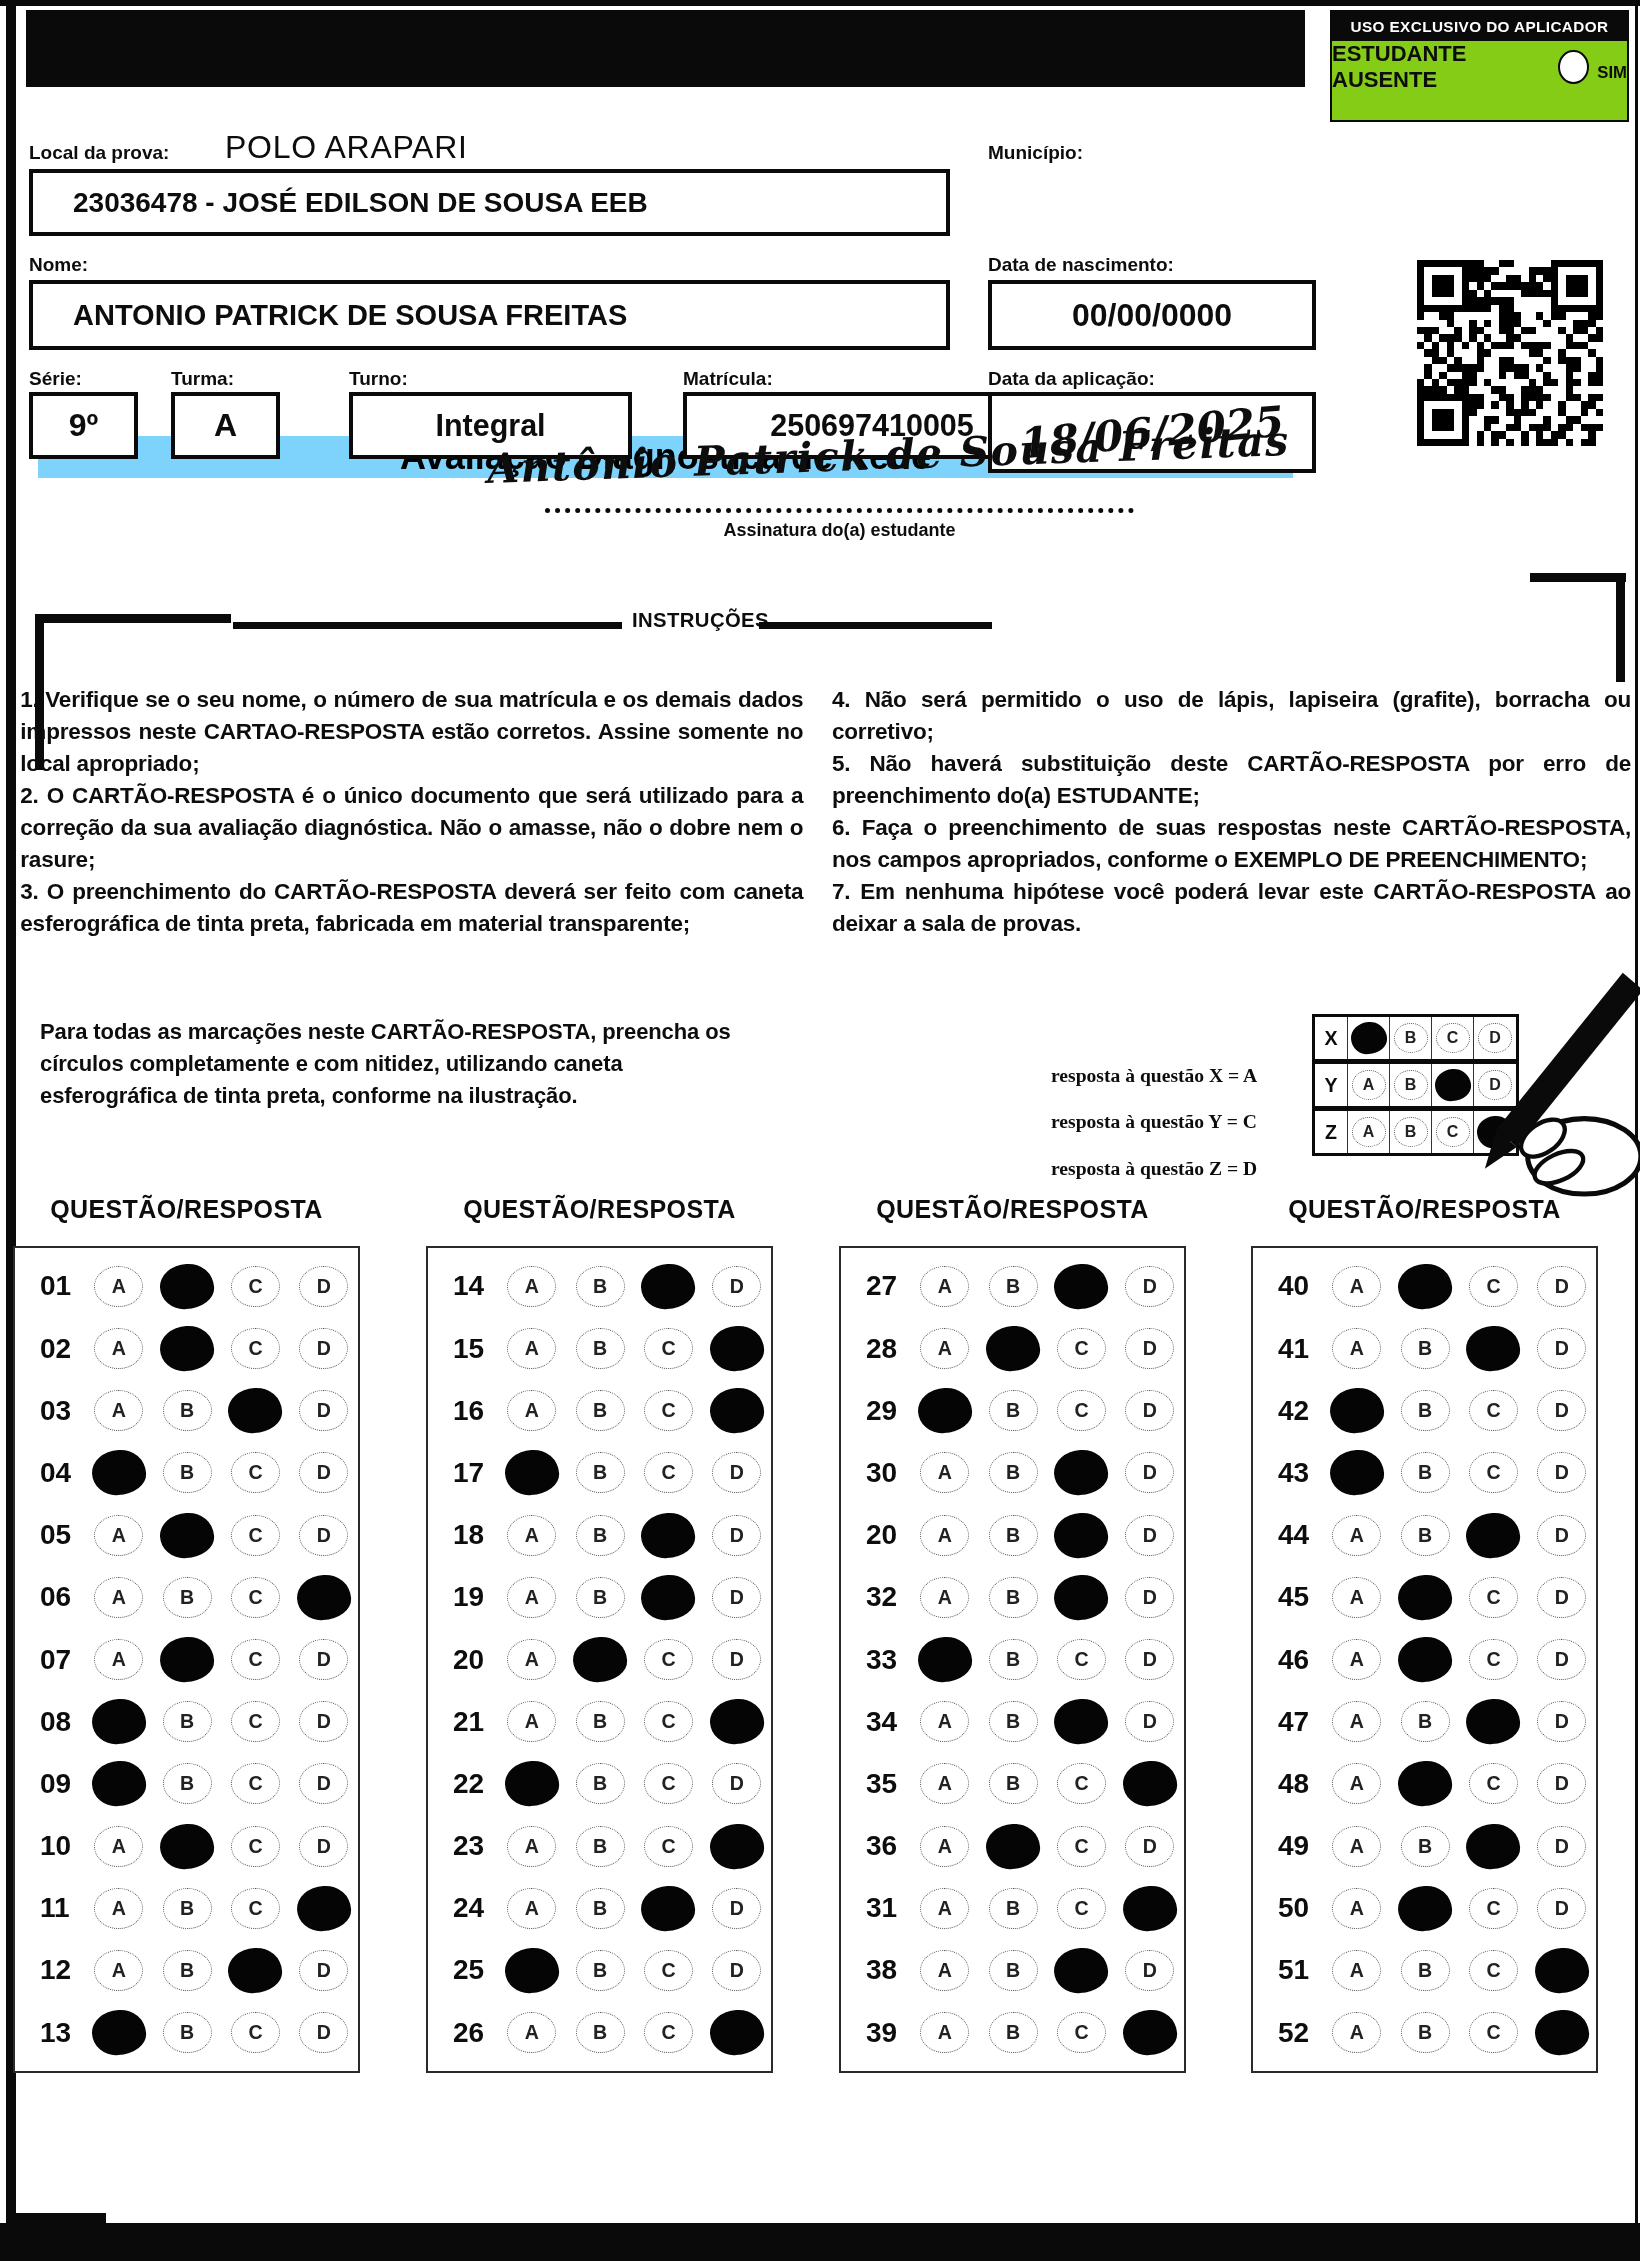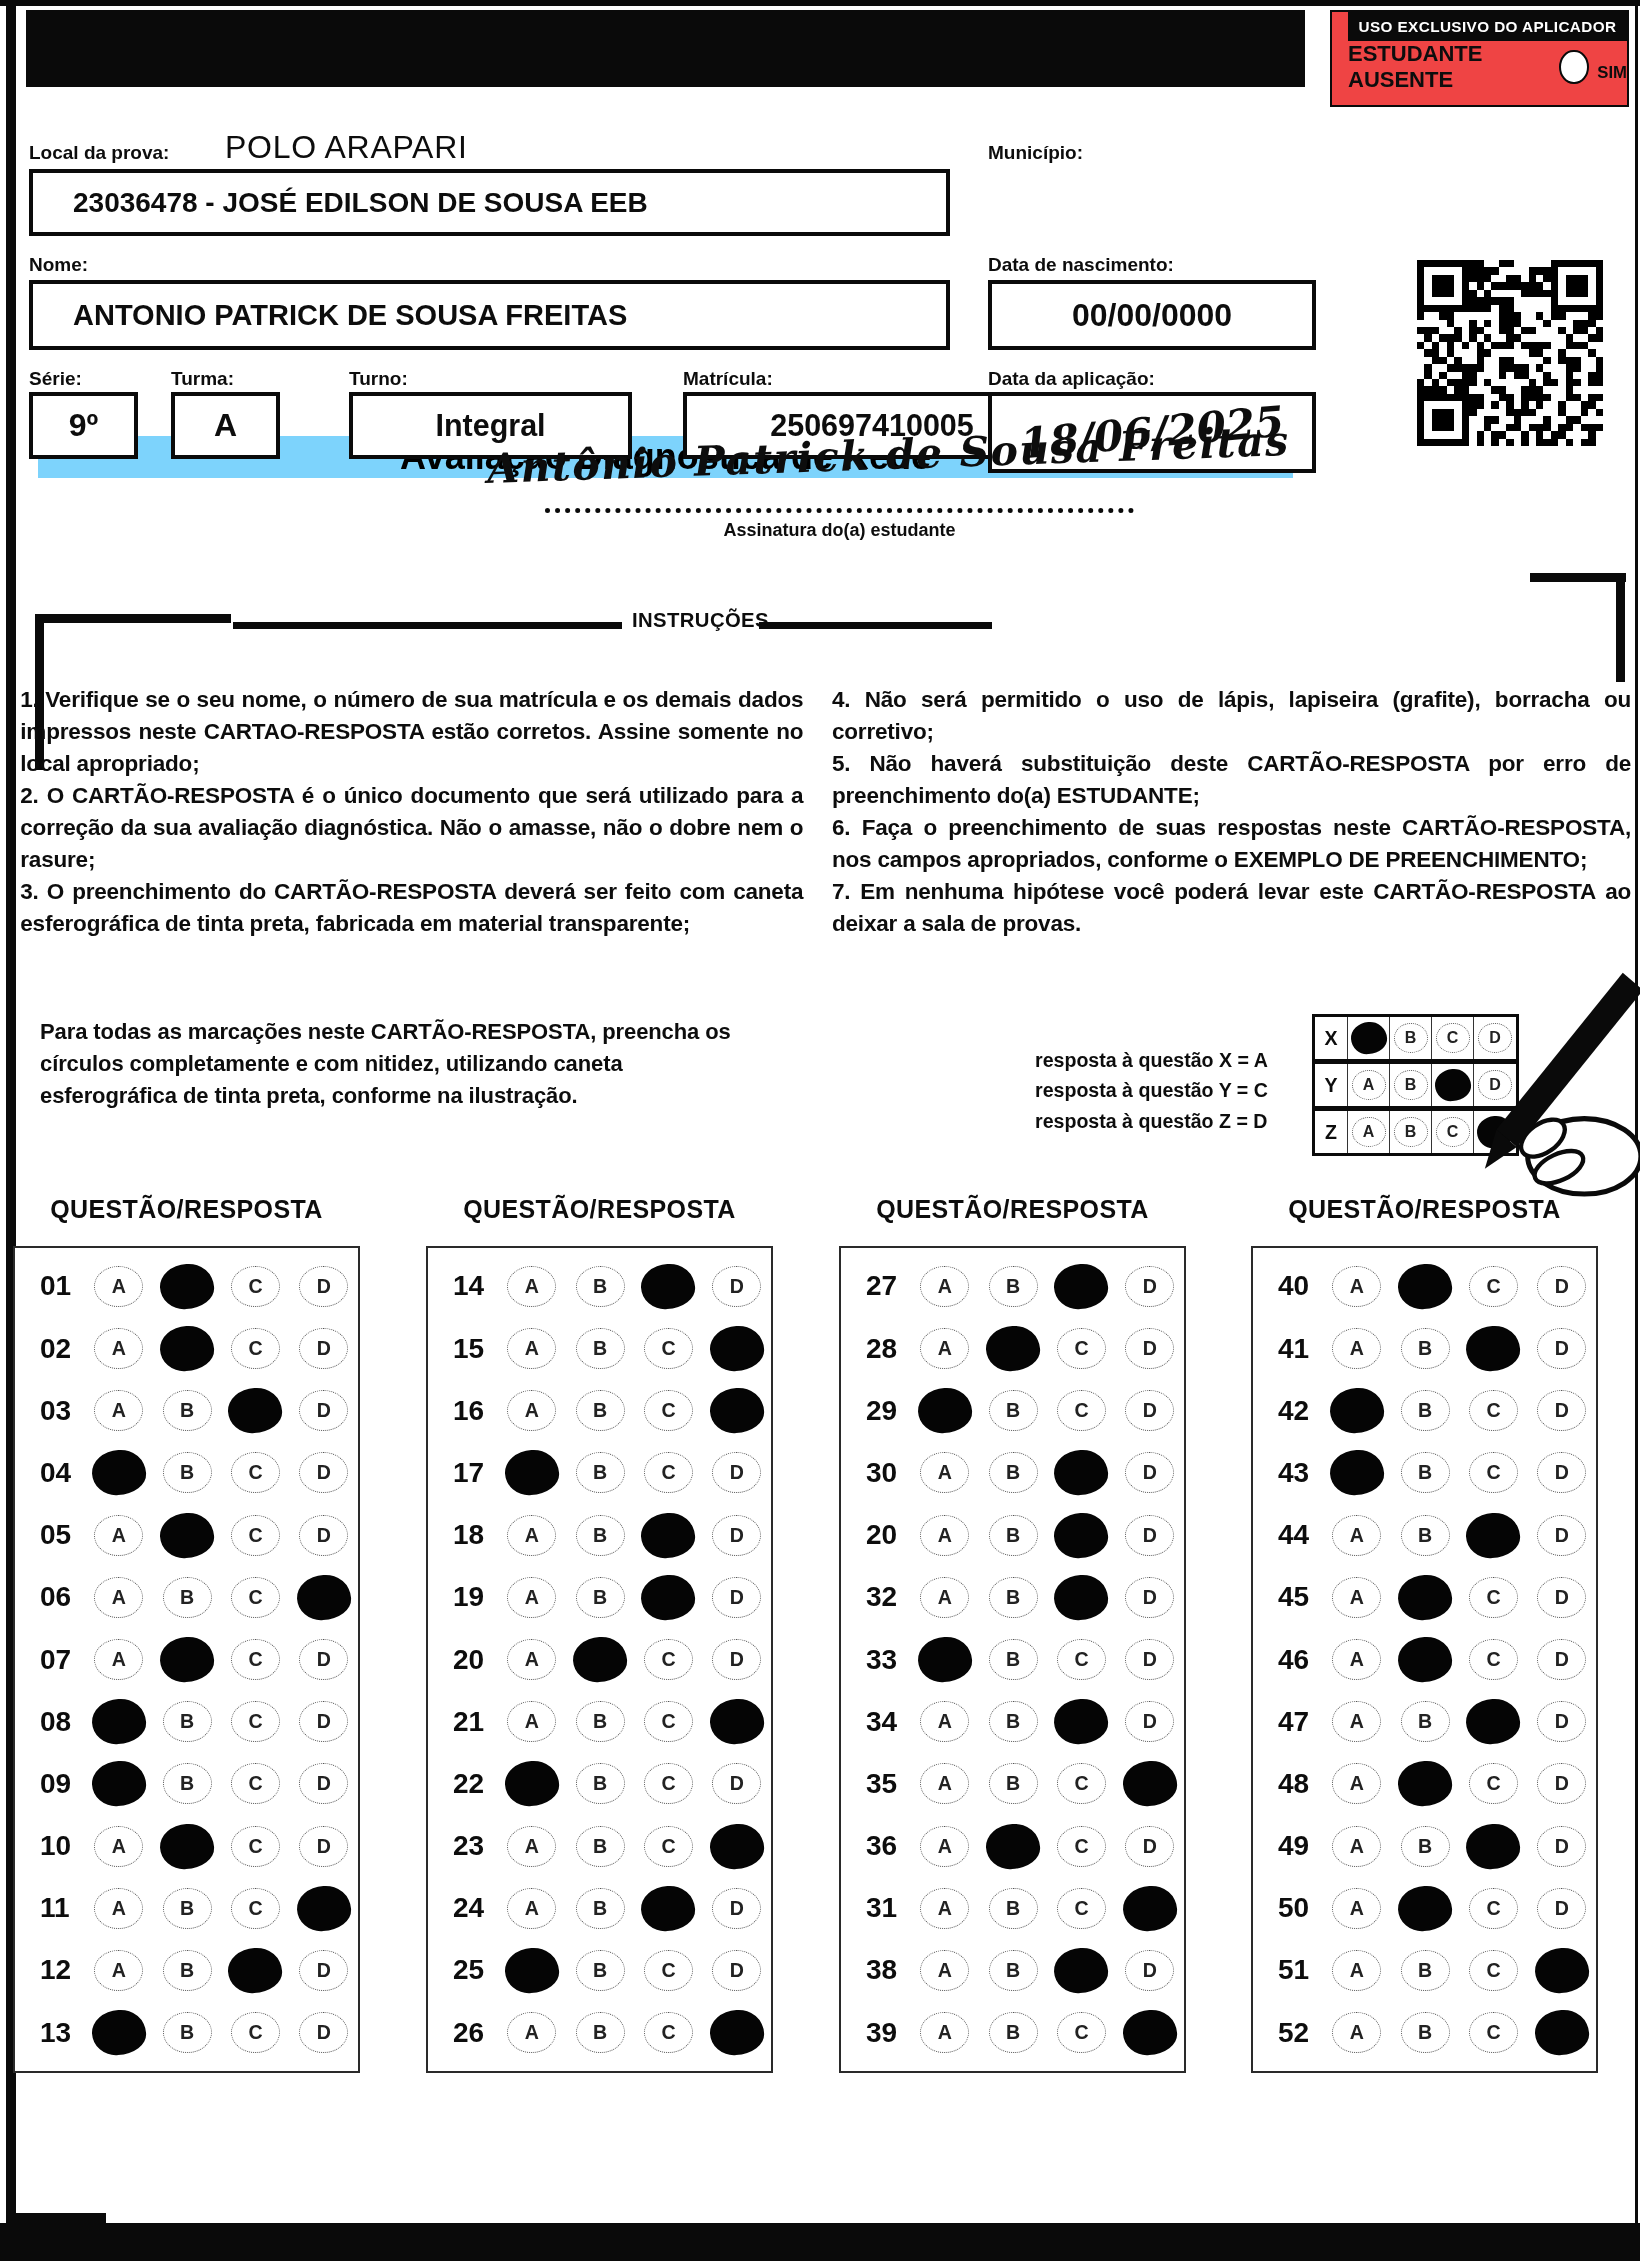--- a/index.html
+++ b/index.html
@@ -12,22 +12,22 @@
   .edge-bottom{position:absolute;left:0;right:0;bottom:0;height:38px;background:#0a0a0a;}
   .edge-bottom-step{position:absolute;left:14.5px;bottom:38px;width:91px;height:10.2px;background:#0a0a0a;}
 
   
   .hdr{position:absolute;left:26px;top:10.2px;width:1279px;height:77px;background:#0a0a0a;
        display:flex;align-items:stretch;padding:4.4px;box-sizing:border-box;flex-direction:column;}
   .hdr-seg{display:flex;align-items:center;justify-content:center;font-weight:bold;}
   .hdr-title{flex:0 0 421px;color:#fff;font-size:38px;letter-spacing:0.7px;}
   .hdr-mid{flex:1;background:#7dd3fc;color:#000;font-size:36px;margin:0 7.3px;}
   .hdr-grade{flex:0 0 240px;color:#fff;font-size:48px;letter-spacing:1.5px;}
-  .applicator{position:absolute;left:1330px;top:10.2px;width:299px;height:97px;
-              border:2.9px solid #0a0a0a;box-sizing:border-box;background:#ef4444;padding-left:16px;}
+  .applicator{position:absolute;left:1330px;top:10.2px;width:299px;height:112px;
+              border:2.9px solid #0a0a0a;box-sizing:border-box;background:#84cc16;}
   .applicator-strip{height:29px;background:#0a0a0a;color:#fff;display:flex;align-items:center;
                     justify-content:center;font-weight:bold;font-size:15.3px;letter-spacing:0.4px;}
   .applicator-row{display:flex;align-items:center;justify-content:center;gap:8.7px;height:52px;}
   .absent-label{font-weight:bold;font-size:22px;}
   .absent-circle{width:30.5px;height:30.5px;border:2.9px solid #0a0a0a;border-radius:50%;background:#fff;}
   .absent-sim{font-weight:bold;font-size:16.7px;margin-top:11px;}
 
   
   .lbl{position:absolute;font-weight:bold;font-size:19px;}
   .fbox{position:absolute;border:4.4px solid #0a0a0a;box-sizing:border-box;background:#fff;
@@ -70,21 +70,21 @@
   .instr-col{position:absolute;top:684px;font-weight:bold;font-size:22.5px;line-height:1.42;
              text-align:justify;letter-spacing:-0.2px;}
   .instr-left{left:20.3px;width:783px;}
   .instr-right{left:832px;width:799px;}
   .instr-col p{margin:0;}
 
   
   .ex-para{position:absolute;left:40px;top:1016px;width:701px;font-weight:bold;font-size:22px;
            line-height:1.45;letter-spacing:-0.1px;}
   .ex-legend{position:absolute;left:1035px;top:1045px;font-weight:bold;font-size:19.6px;line-height:1.55;}
-  .ex-legend p{margin:0;}
+  .ex-legend p{margin:16px;font-family:Liberation Serif, serif;}
   .ex-grid{position:absolute;left:1312px;top:1014px;border:3.6px solid #0a0a0a;background:#fff;}
   .exrow{display:flex;border-bottom:5.8px solid #0a0a0a;}
   .exrow:last-child{border-bottom:none;}
   .excell{width:42px;height:42px;display:flex;align-items:center;justify-content:center;
           border-right:1.5px solid #333;box-sizing:border-box;}
   .excell:last-child{border-right:none;}
   .exlabel{width:33px;font-weight:bold;font-size:19.6px;}
   .bubble{border:1.5px dotted #555;border-radius:50%;display:flex;align-items:center;justify-content:center;
           color:#222;font-weight:bold;background:#fff;}
   .bubble.small{width:32px;height:28px;font-size:16px;}

